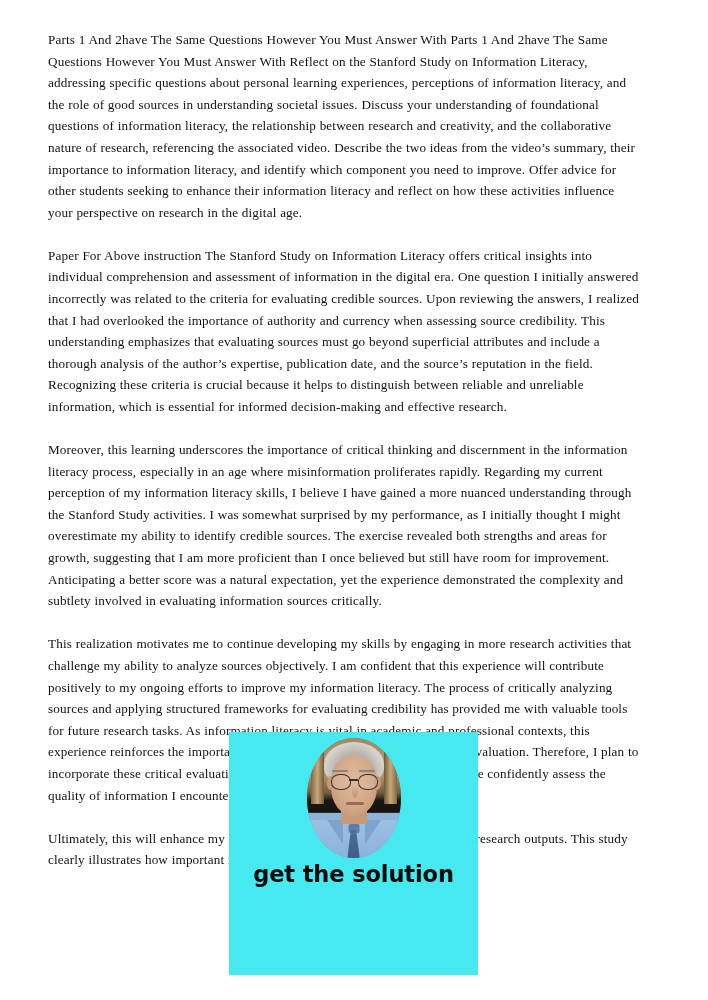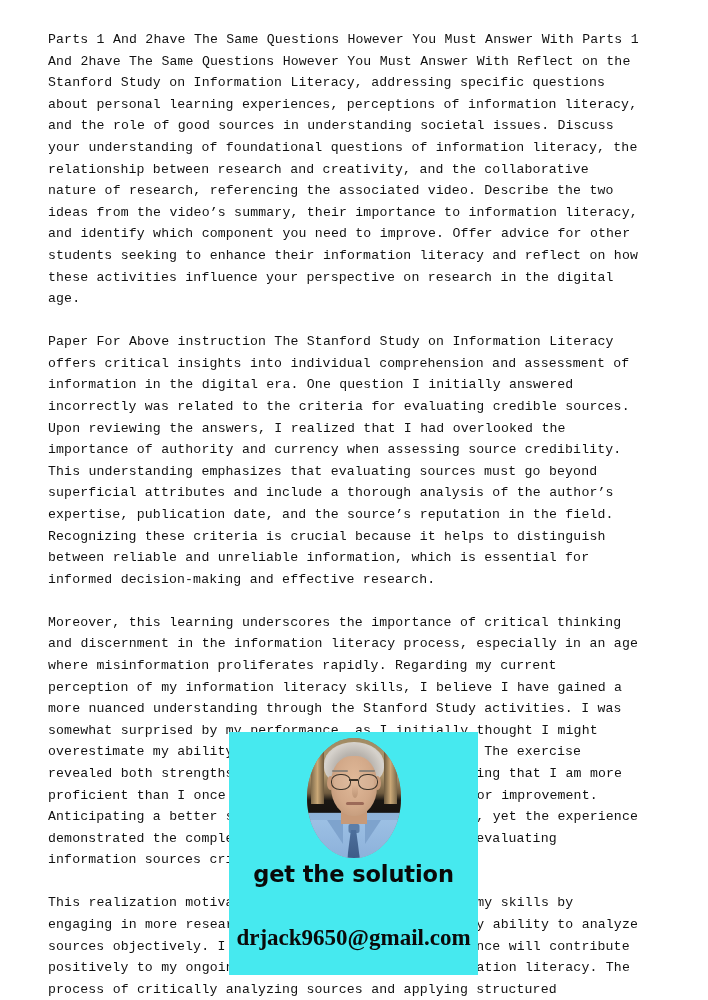--- a/index.html
+++ b/index.html
@@ -27,21 +27,21 @@
 
   #doc-body {
     position: absolute;
     left: 48px;
     top: 29px;
     width: 594px;
   }
 
   .para {
     margin: 0 0 21.5px 0;
-    font-family: Liberation Mono, monospace;
+    font-family: Liberation Serif, serif;
     font-size: 13.2px;
     line-height: 21.6px;
     color: #111111;
     text-align: left;
     letter-spacing: 0.01em;
     word-spacing: 0.02em;
   }
   .para:last-child { margin-bottom: 0; }
 
   
@@ -253,17 +253,16 @@
       <div class="ph-glass-r"></div>
       <div class="ph-bridge"></div>
       <div class="ph-nose"></div>
       <div class="ph-mouth"></div>
     </div>
 
     <div id="contact-lines">
       <div class="contact-line">get the solution</div>
     </div>
 
-    <div id="contact-email">drjack9650@gmail.com</div>
 
   </div>
 
 </div>
 
 </body></html>

